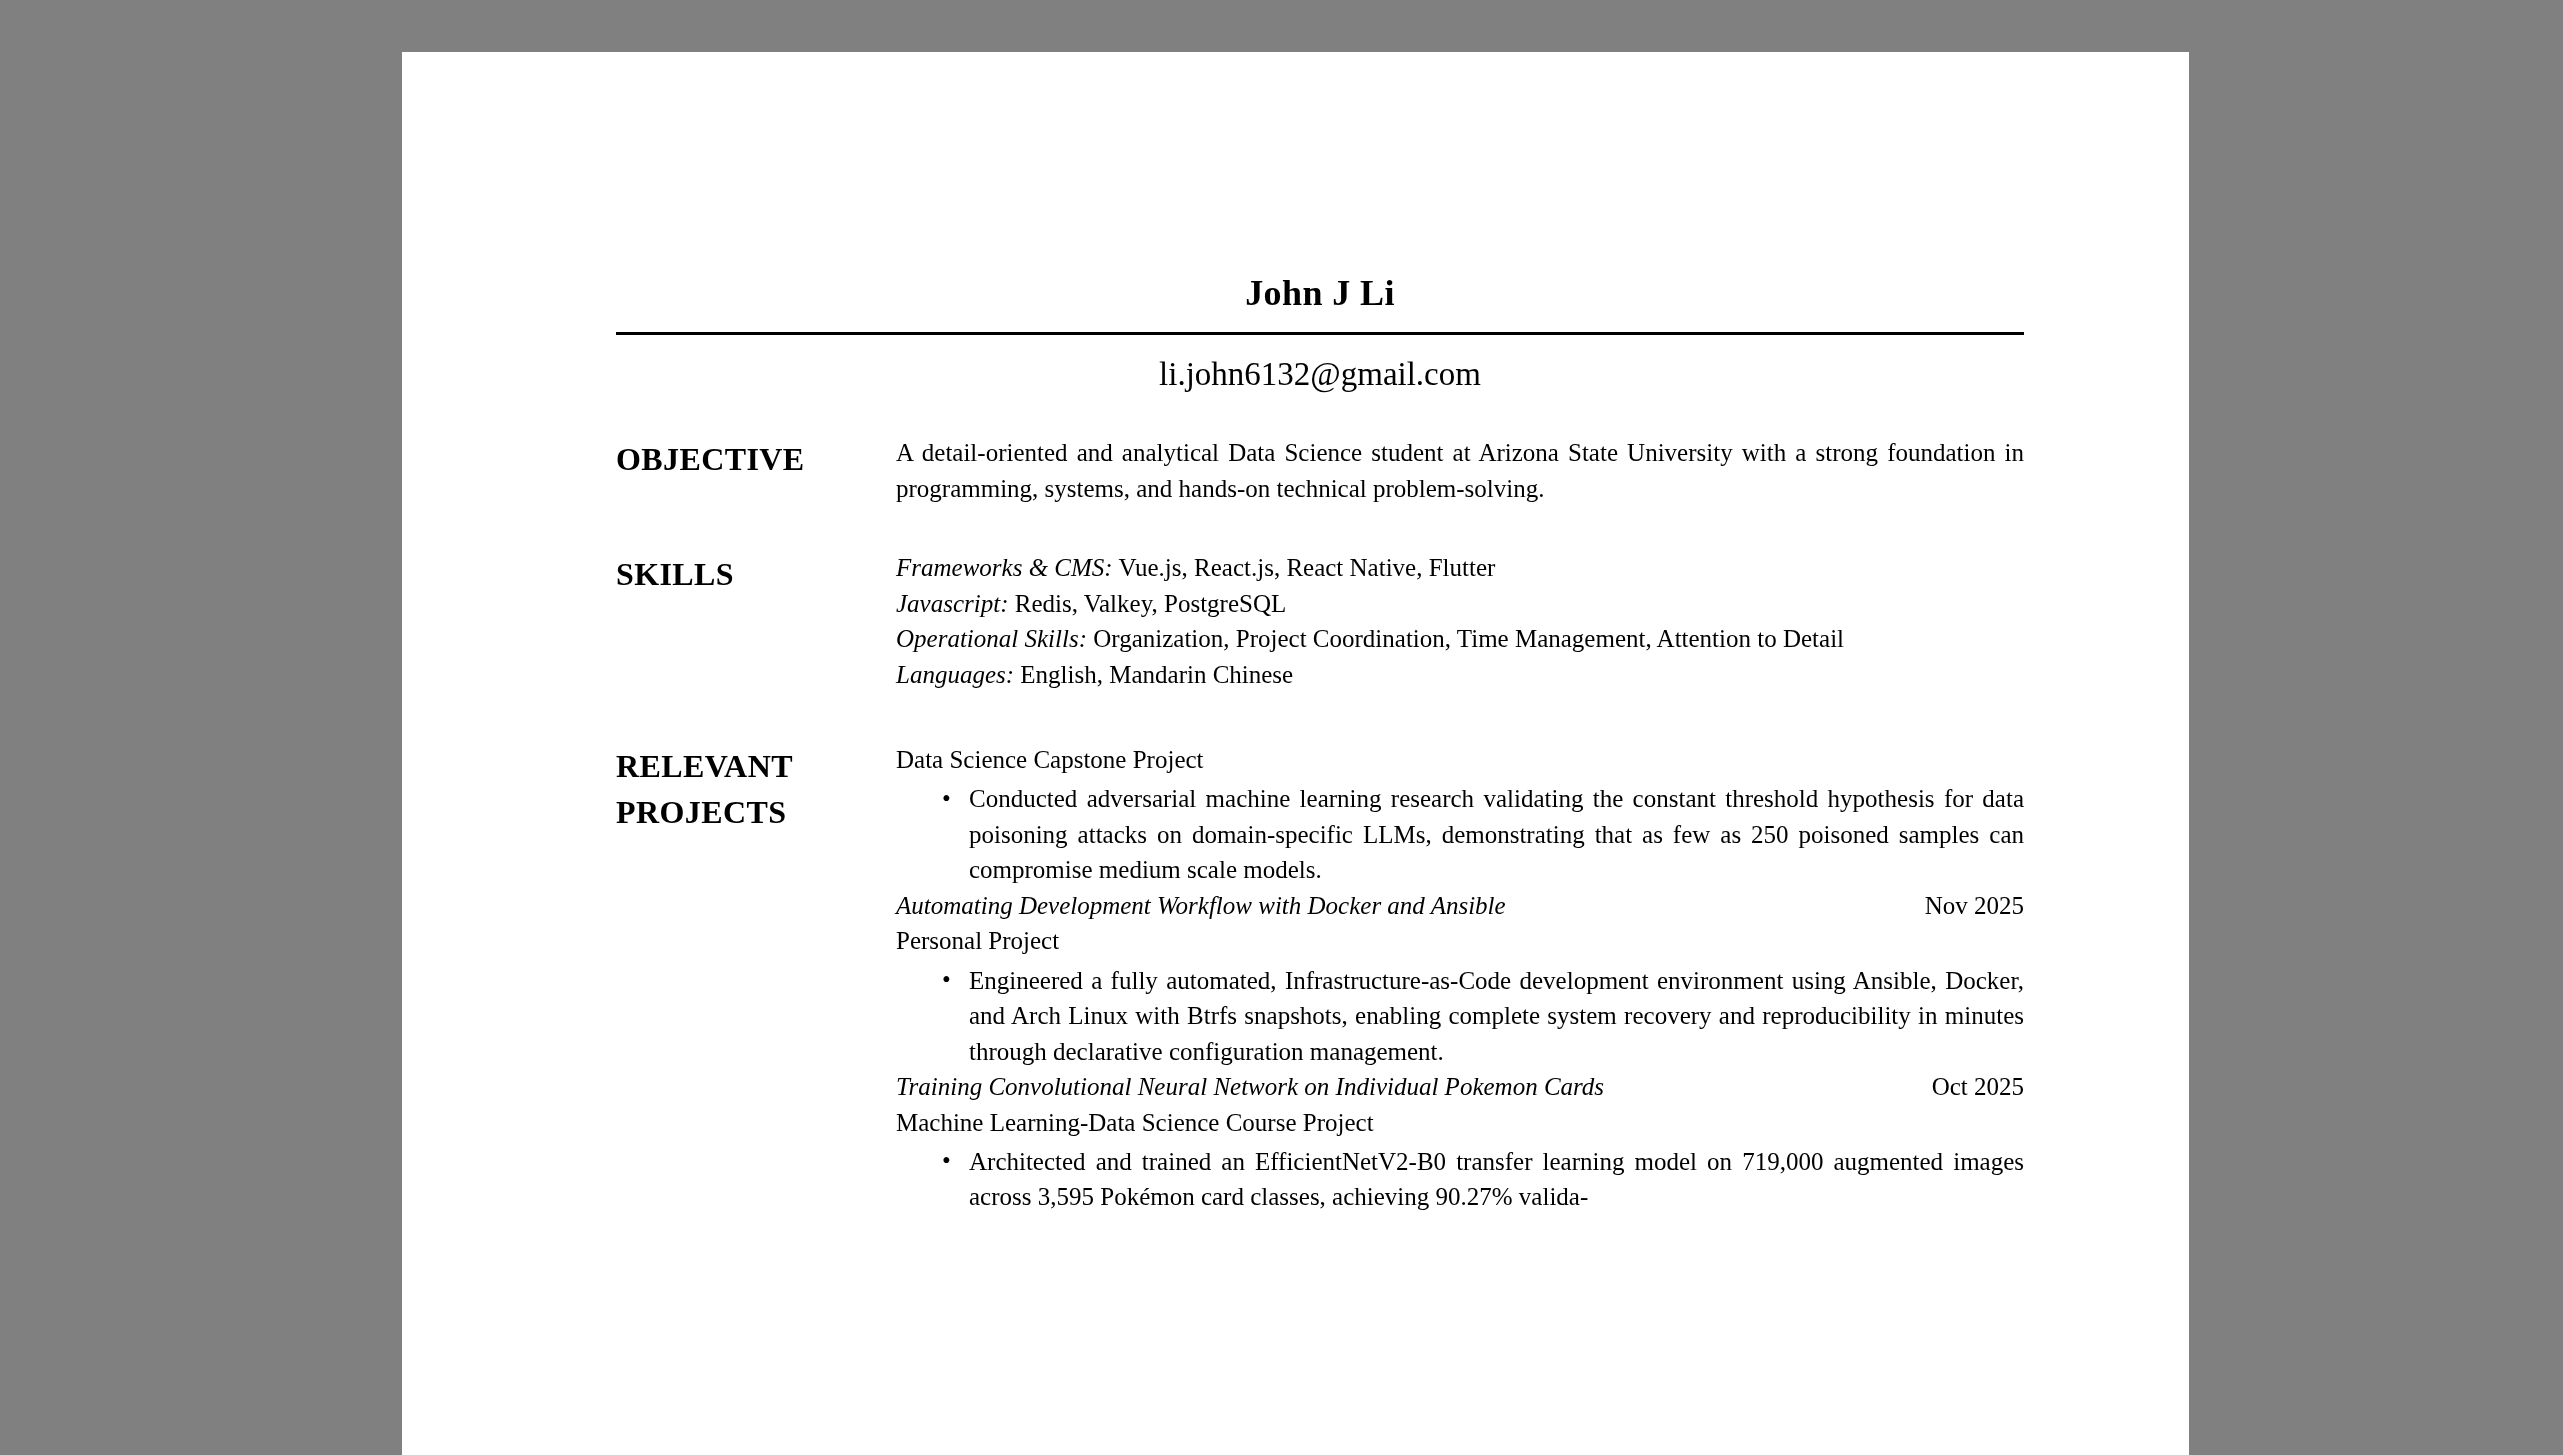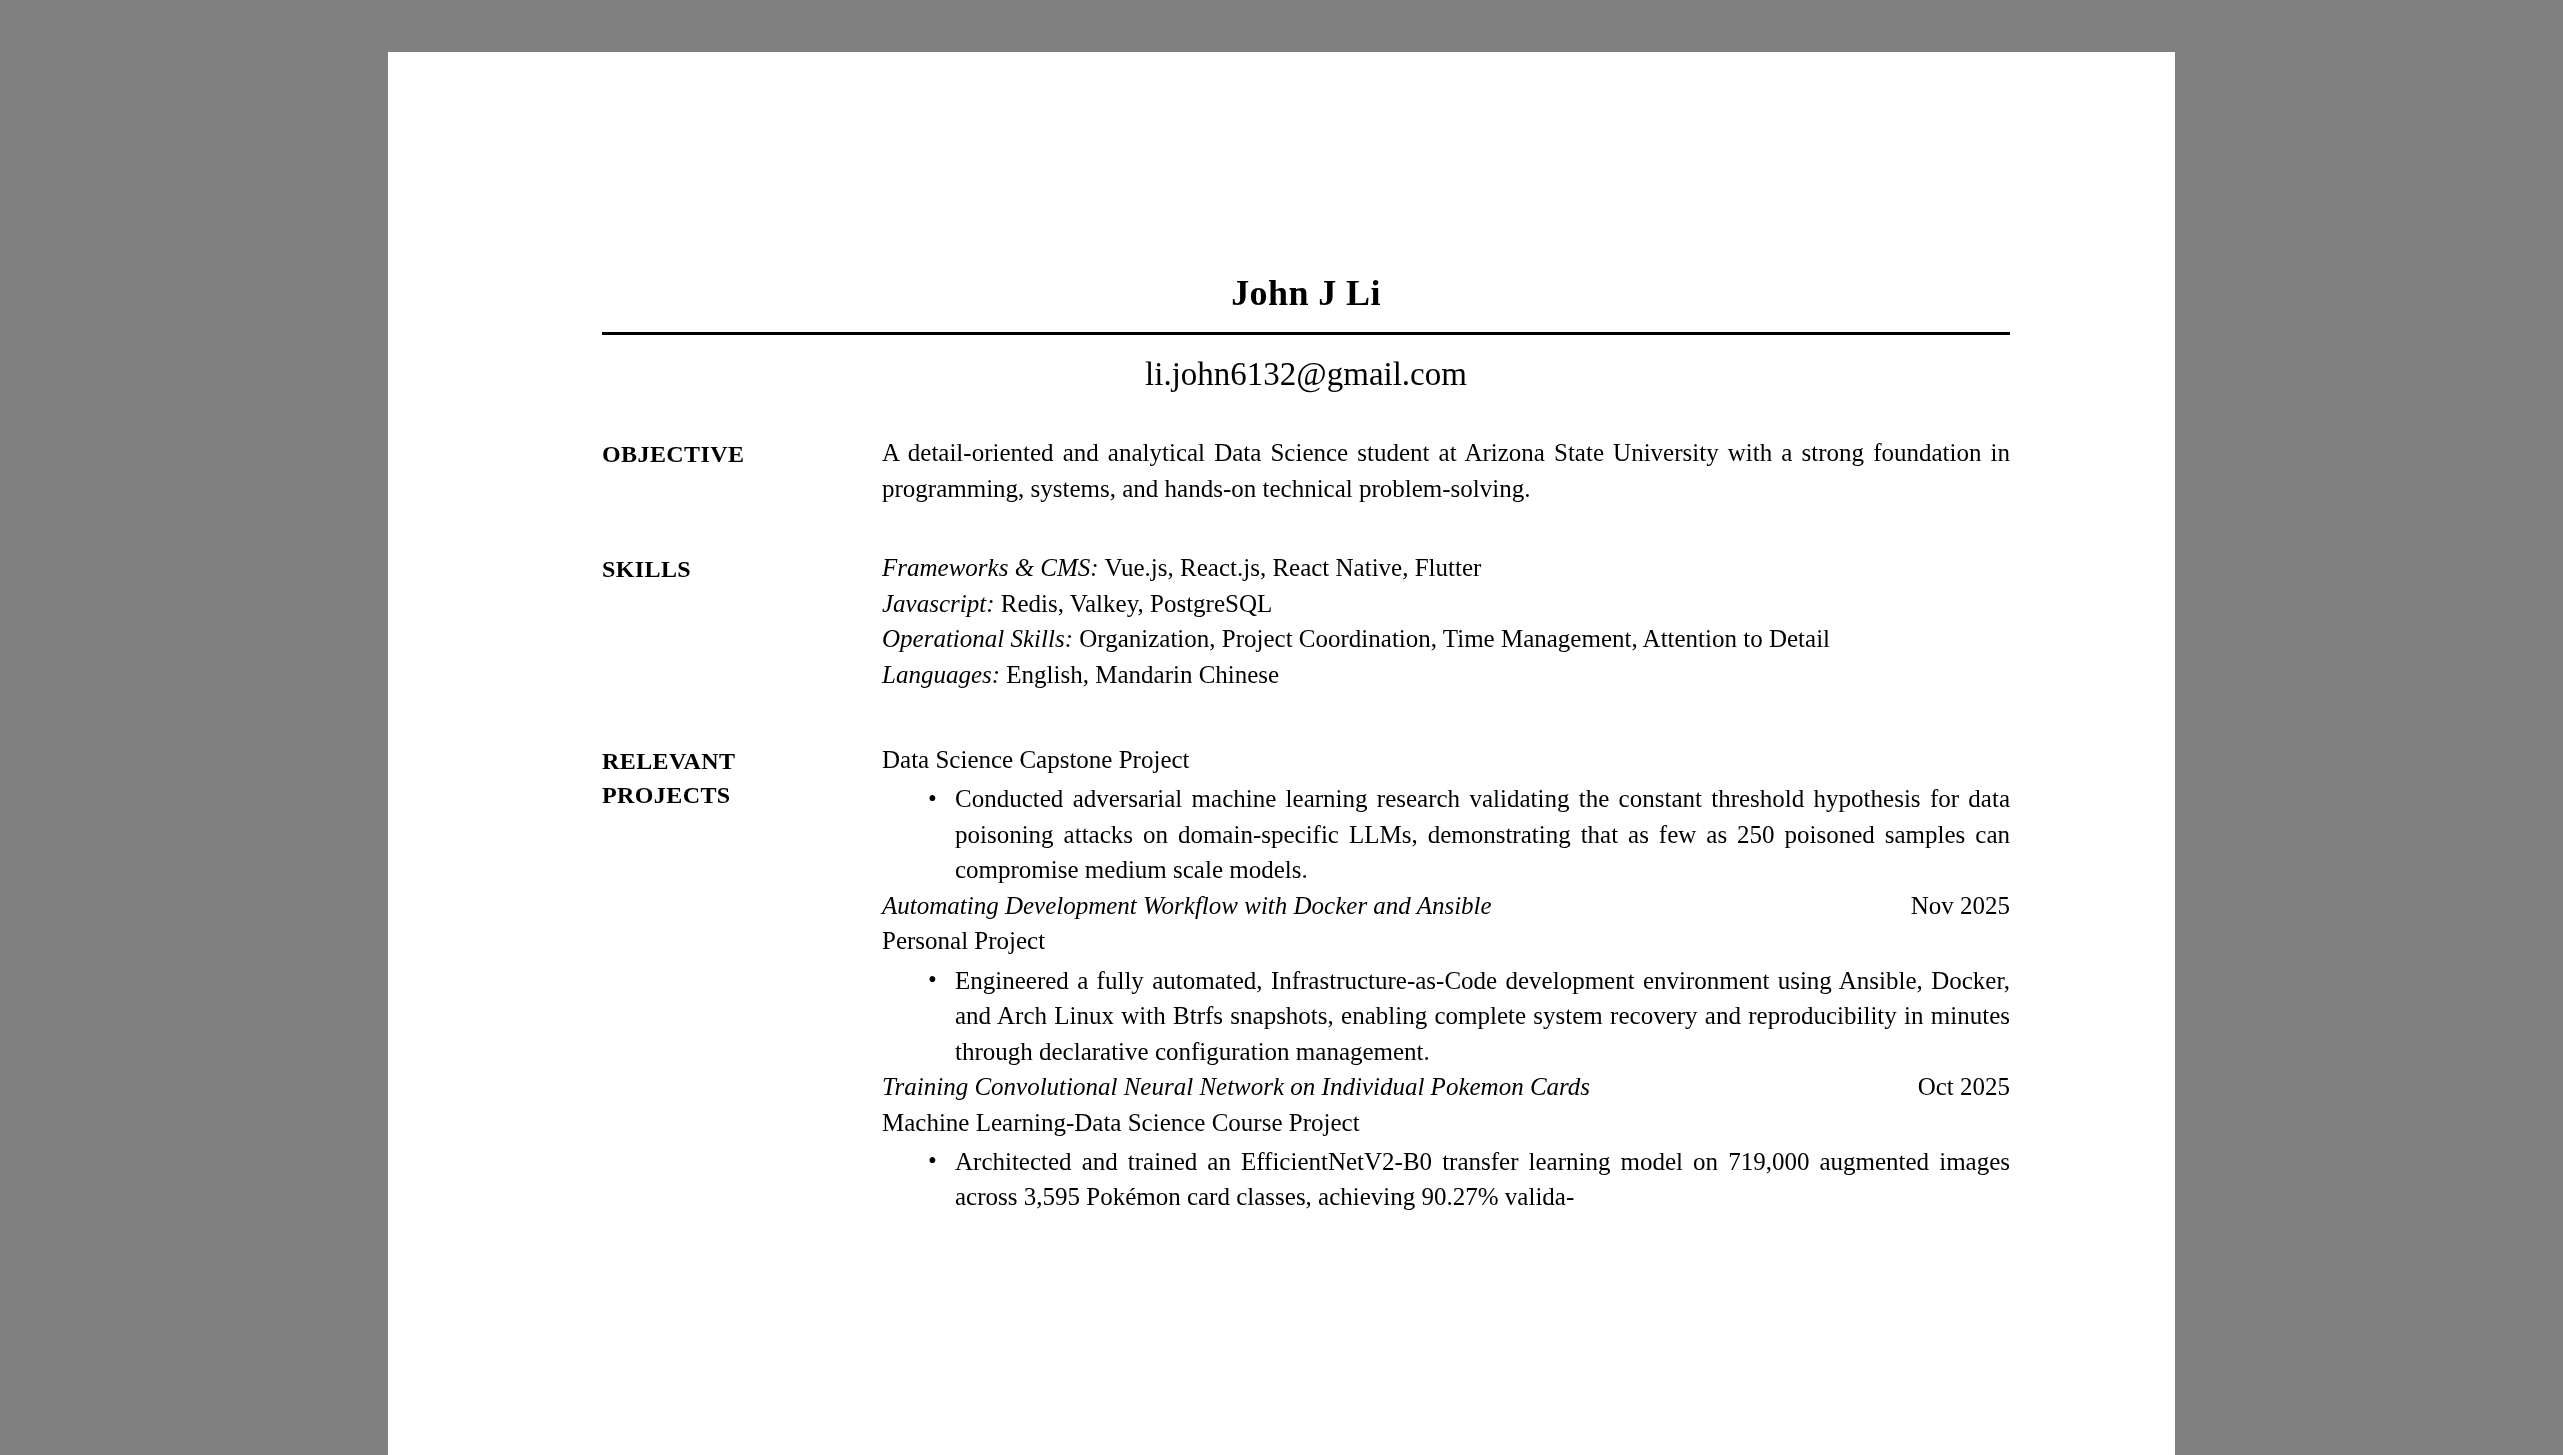--- a/index.html
+++ b/index.html
@@ -9,21 +9,21 @@
     width: 2563px;
     height: 1456px;
     overflow: hidden;
   }
   body {
     font-family: "Liberation Serif", "DejaVu Serif", serif;
   }
 
   #page {
     position: absolute;
-    left: 388px;
+    left: 402px;
     top: 52px;
     width: 1787px;
     height: 1404px;
     background: #ffffff;
     overflow: hidden;
   }
 
   .doc-body {
     position: absolute;
     left: 214px;   
@@ -59,21 +59,21 @@
     align-items: flex-start;
     margin-top: 41px;
   }
   .section.skills { margin-top: 44px; }
   .section.projects { margin-top: 50px; }
 
   .sec-label {
     width: 280px;
     flex: 0 0 280px;
     font-weight: bold;
-    font-size: 24px;
+    font-size: 32px;
     line-height: 1.42;
     letter-spacing: 0.4px;
     padding-top: 1.8px;
   }
   .sec-label .lab-line { display: block; }
 
   .sec-content {
     flex: 1 1 auto;
     font-size: 25px;
     line-height: 1.42;

